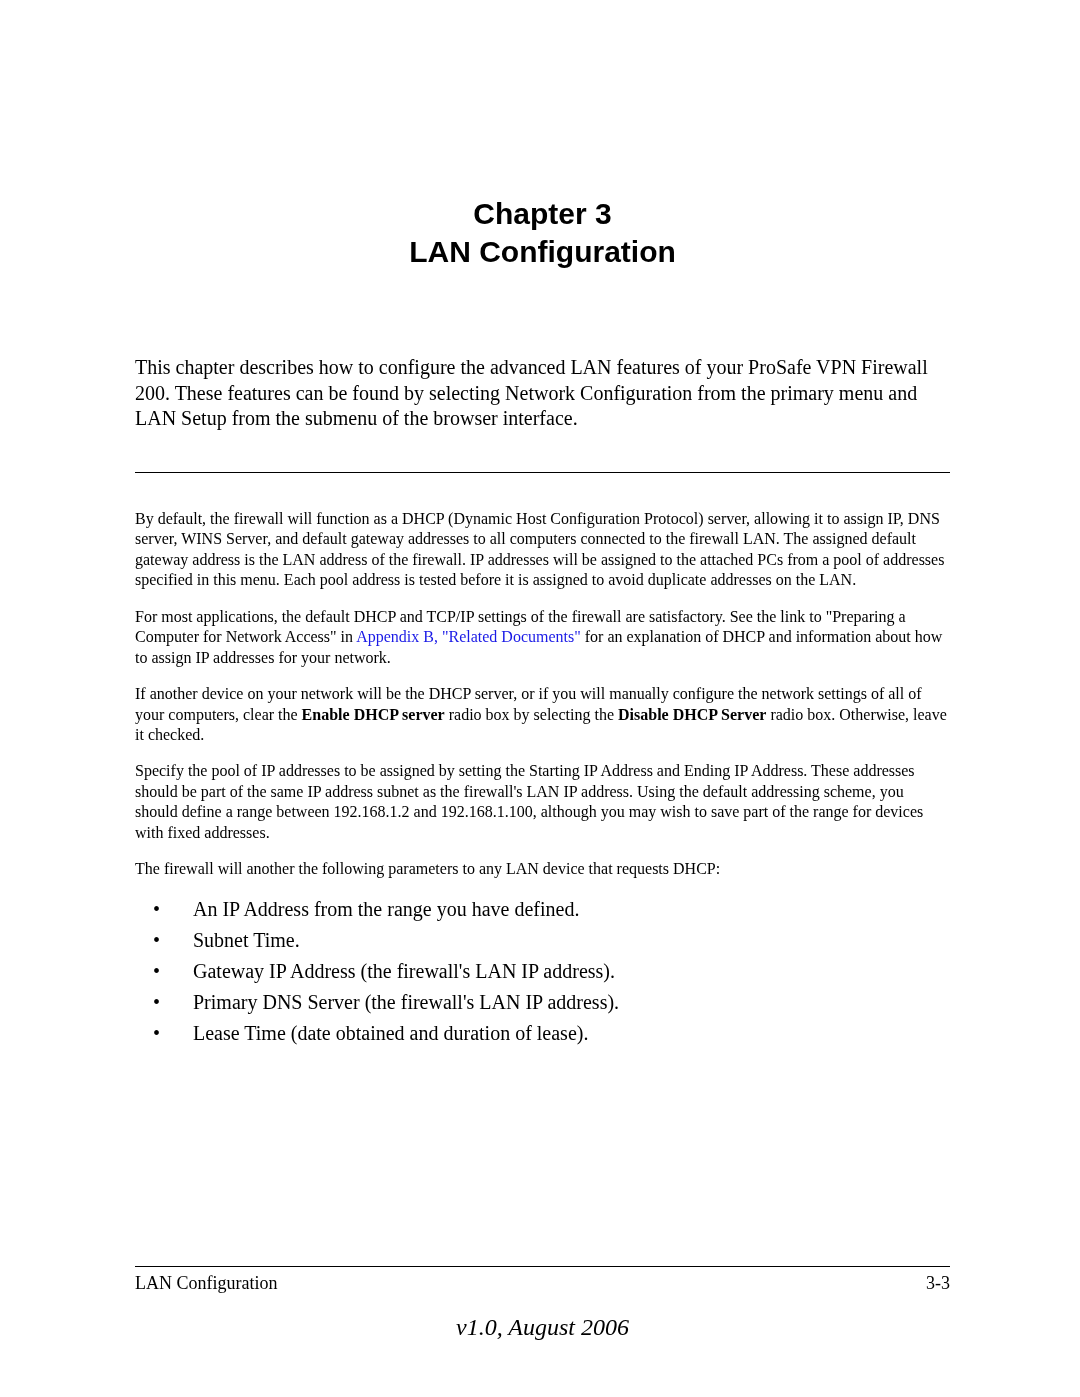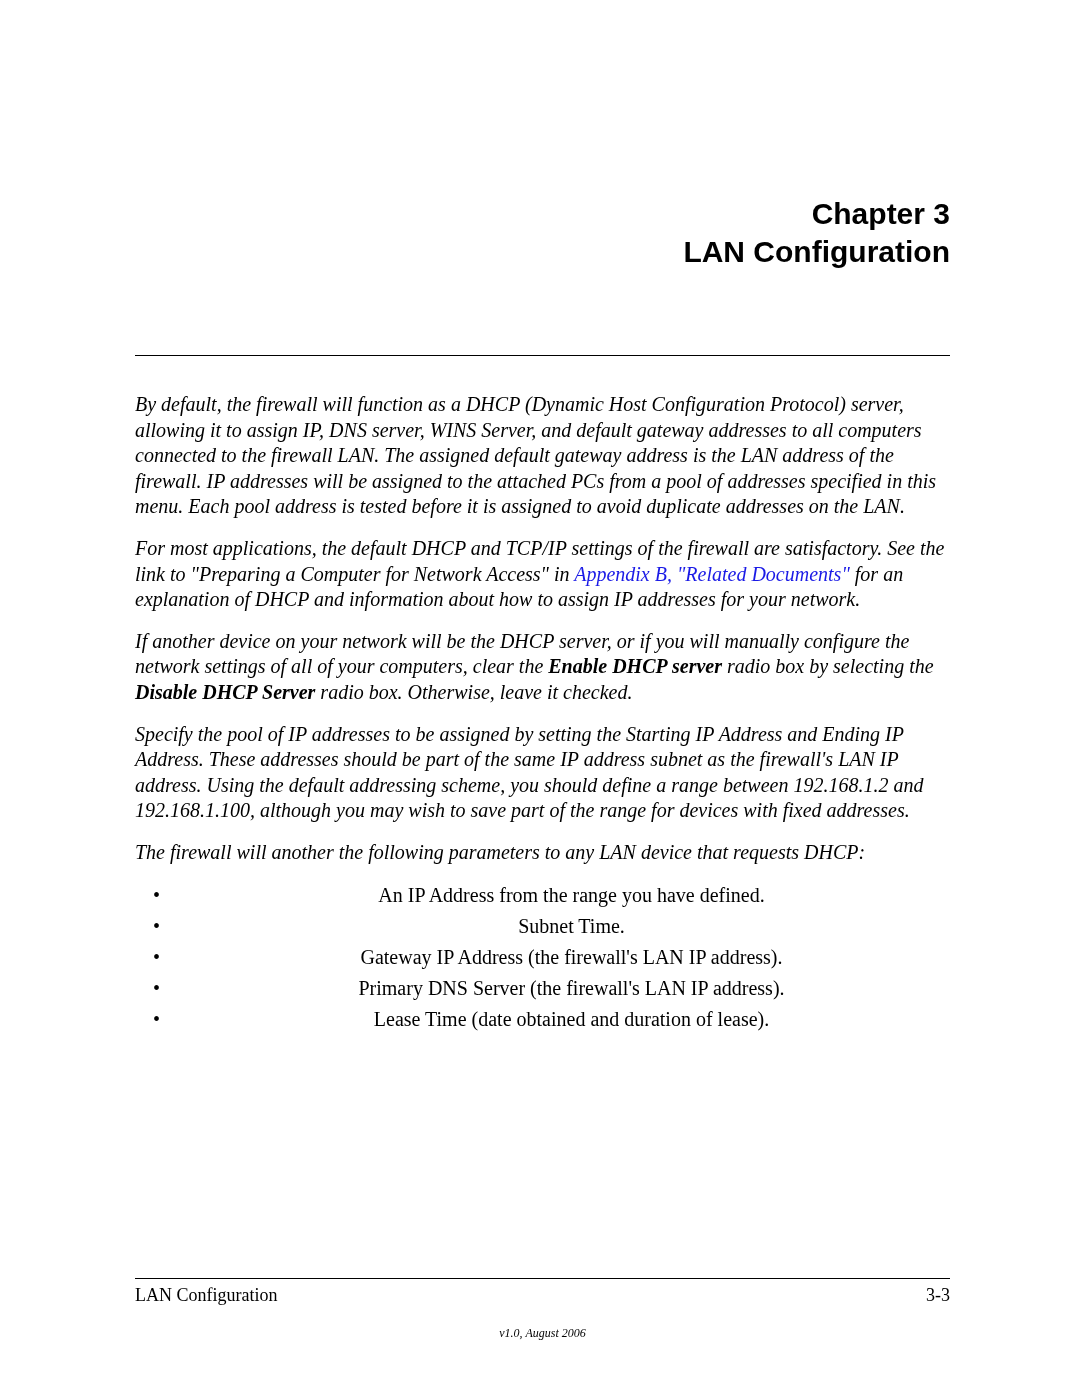--- a/index.html
+++ b/index.html
@@ -11,21 +11,21 @@
   .page {
     box-sizing: border-box;
     width: 1080px;
     min-height: 1397px;
     padding: 195px 130px 60px 135px;
     position: relative;
     font-family: "Times New Roman", Times, serif;
     color: #000000;
   }
   .chapter-heading {
-    text-align: right;
+    text-align: center;
     font-family: Arial, Helvetica, sans-serif;
     font-weight: 700;
     font-size: 30px;
     line-height: 1.25;
     margin: 0 0 85px 0;
   }
   .chapter-line2 {
     display: block;
   }
   .intro-para {
@@ -38,37 +38,35 @@
     font-weight: 700;
     font-size: 26px;
     margin: 0 0 8px 0;
   }
   .section-rule {
     border: none;
     border-top: 1px solid #000;
     margin: 0 0 36px 0;
   }
   .body-para {
-    font-size: 20px;
+    font-size: 16px;
     line-height: 1.28;
     margin: 0 0 16px 0;
-    font-style: italic;
   }
   a.xref {
     color: #1a1ae6;
     text-decoration: none;
   }
   .bold {
     font-weight: 700;
   }
   ul.bullets {
     list-style: none;
     padding: 0;
     margin: 0 0 40px 0;
-    text-align: center;
   }
   ul.bullets li {
     font-size: 20px;
     line-height: 1.35;
     padding-left: 58px;
     position: relative;
     margin-bottom: 4px;
   }
   ul.bullets li::before {
     content: "•";
@@ -82,40 +80,41 @@
     margin: 0 0 6px 0;
   }
   .footer-row {
     display: flex;
     justify-content: space-between;
     font-size: 18px;
   }
   .footer-version {
     text-align: center;
     font-style: italic;
-    font-size: 12px;
+    font-size: 24px;
     margin-top: 20px;
   }
   .footer-block {
     position: absolute;
     left: 135px;
     right: 130px;
     bottom: 56px;
   }
 </style>
 </head>
 <body>
 
 <div class="page">
 
   <h1 class="chapter-heading">
     <span>Chapter 3</span><br>
     <span class="chapter-line2">LAN Configuration</span>
   </h1>
 
+  <p class="intro-para">This chapter describes how to configure the advanced LAN features of your ProSafe VPN Firewall 200. These features can be found by selecting Network Configuration from the primary menu and LAN Setup from the submenu of the browser interface.</p>
 
   <hr class="section-rule">
 
   <p class="body-para">By default, the firewall will function as a DHCP (Dynamic Host Configuration Protocol) server, allowing it to assign IP, DNS server, WINS Server, and default gateway addresses to all computers connected to the firewall LAN. The assigned default gateway address is the LAN address of the firewall. IP addresses will be assigned to the attached PCs from a pool of addresses specified in this menu. Each pool address is tested before it is assigned to avoid duplicate addresses on the LAN.</p>
 
   <p class="body-para">
     <span>For most applications, the default DHCP and TCP/IP settings of the firewall are satisfactory. See the link to "Preparing a Computer for Network Access" in </span><a href="#" class="xref">Appendix B, "Related Documents"</a><span> for an explanation of DHCP and information about how to assign IP addresses for your network.</span>
   </p>
 
   <p class="body-para">

